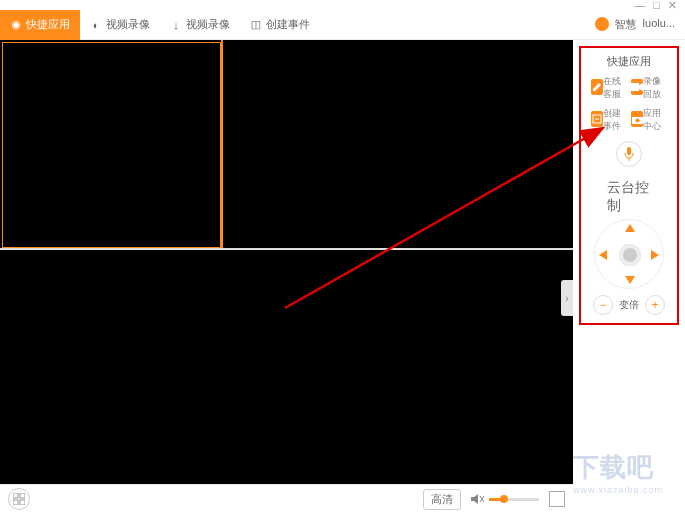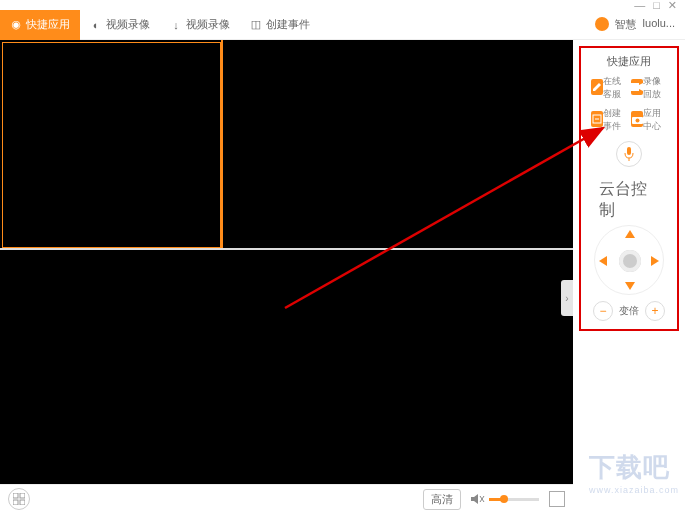--- a/index.html
+++ b/index.html
@@ -26,21 +26,21 @@
 .divider-v { position: absolute; top: 0; left: 221px; width: 2px; height: 444px; background: #111; }
 .divider-v.upper { top: 0; height: 208px; background: #ff8c1a; }
 
 .sidebar { width: 112px; padding: 6px; }
 .panel { border: 2px solid #d00; padding: 4px 10px 8px; display: flex; flex-direction: column; align-items: center; }
 .panel-title { font-size: 11px; color: #555; text-align: center; margin: 2px 0 6px; }
 .quick-grid { display: grid; grid-template-columns: 1fr 1fr; gap: 6px 4px; width: 100%; }
 .quick-item { display: flex; flex-direction: row; align-items: center; font-size: 9px; color: #888; cursor: pointer; }
 .quick-item .ibox { width: 18px; height: 16px; background: #ff8c1a; border-radius: 2px; margin-bottom: 2px; display: flex; align-items: center; justify-content: center; }
 .mic-circle { width: 26px; height: 26px; border: 1px solid #ddd; border-radius: 50%; display: flex; align-items: center; justify-content: center; margin: 8px 0; cursor: pointer; }
-.ptz-title { font-size: 16px; color: #666; margin: 4px 8px; }
+.ptz-title { font-size: 14px; color: #666; margin: 4px 16px; }
 .ptz { width: 70px; height: 70px; border: 1px solid #eee; border-radius: 50%; position: relative; margin-bottom: 6px; }
 .ptz-center { width: 22px; height: 22px; border-radius: 50%; background: #ccc; position: absolute; top: 24px; left: 24px; box-shadow: inset 0 0 0 4px #eee; cursor: pointer; }
 .ptz-arrow { position: absolute; width: 0; height: 0; cursor: pointer; }
 .ptz-up { top: 4px; left: 30px; border-left: 5px solid transparent; border-right: 5px solid transparent; border-bottom: 8px solid #ff8c1a; }
 .ptz-down { bottom: 4px; left: 30px; border-left: 5px solid transparent; border-right: 5px solid transparent; border-top: 8px solid #ff8c1a; }
 .ptz-left { left: 4px; top: 30px; border-top: 5px solid transparent; border-bottom: 5px solid transparent; border-right: 8px solid #ff8c1a; }
 .ptz-right { right: 4px; top: 30px; border-top: 5px solid transparent; border-bottom: 5px solid transparent; border-left: 8px solid #ff8c1a; }
 .zoom-row { display: flex; align-items: center; gap: 6px; font-size: 10px; color: #666; }
 .zoom-btn { width: 20px; height: 20px; border: 1px solid #ddd; border-radius: 50%; display: flex; align-items: center; justify-content: center; color: #ff8c1a; cursor: pointer; font-size: 12px; }
 
@@ -49,21 +49,21 @@
 .bottombar { position: absolute; bottom: 0; left: 0; width: 573px; height: 29px; background: #fff; border-top: 1px solid #eee; display: flex; align-items: center; padding: 0 8px; gap: 10px; font-size: 11px; color: #666; }
 .layout-btn { width: 22px; height: 22px; border: 1px solid #ccc; border-radius: 50%; display: flex; align-items: center; justify-content: center; cursor: pointer; }
 .spacer { flex: 1; }
 .quality { border: 1px solid #ccc; border-radius: 3px; padding: 2px 7px; cursor: pointer; }
 .vol { display: flex; align-items: center; gap: 4px; cursor: pointer; }
 .vol-track { width: 50px; height: 3px; background: #ddd; position: relative; }
 .vol-fill { width: 15px; height: 3px; background: #ff8c1a; }
 .vol-knob { width: 8px; height: 8px; background: #ff8c1a; border-radius: 50%; position: absolute; top: -3px; left: 11px; }
 .fs-btn { width: 16px; height: 16px; border: 1px solid #aaa; cursor: pointer; }
 
-.watermark { position: absolute; right: 6px; bottom: 18px; font-size: 26px; font-weight: bold; color: rgba(120,150,200,0.35); pointer-events: none; letter-spacing: 1px; }
+.watermark { position: absolute; right: 22px; bottom: 18px; font-size: 26px; font-weight: bold; color: rgba(120,150,200,0.35); pointer-events: none; letter-spacing: 1px; }
 .watermark small { display: block; font-size: 9px; font-weight: normal; text-align: center; }
 
 .arrow-annot { position: absolute; pointer-events: none; }
 </style>
 </head>
 <body>
 
 <div class="titlebar">
   <span>—</span>
   <span>□</span>

